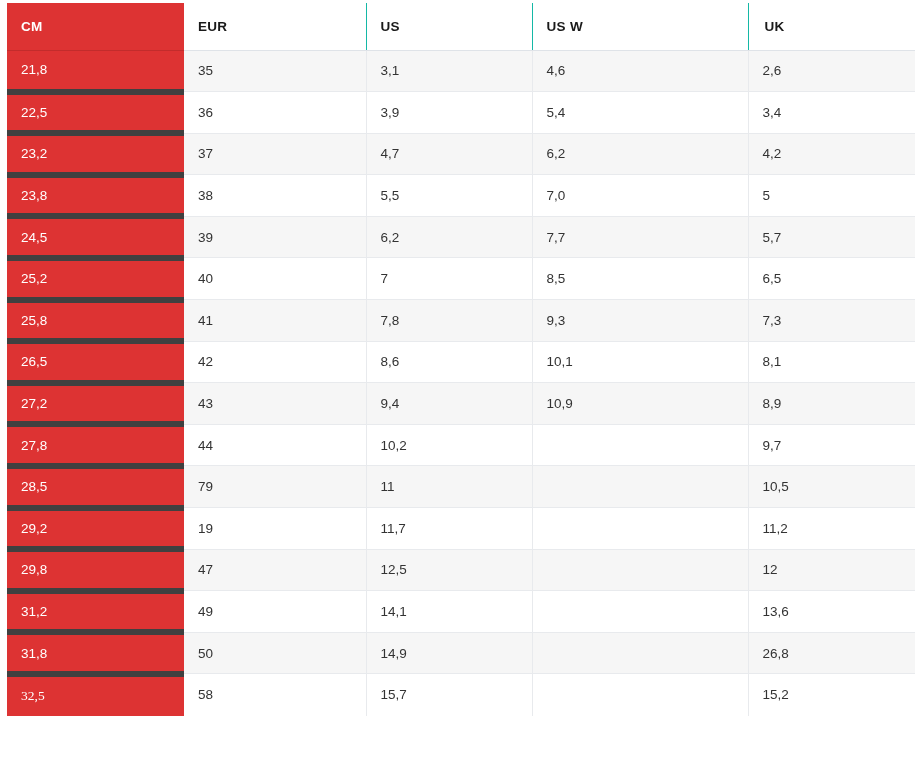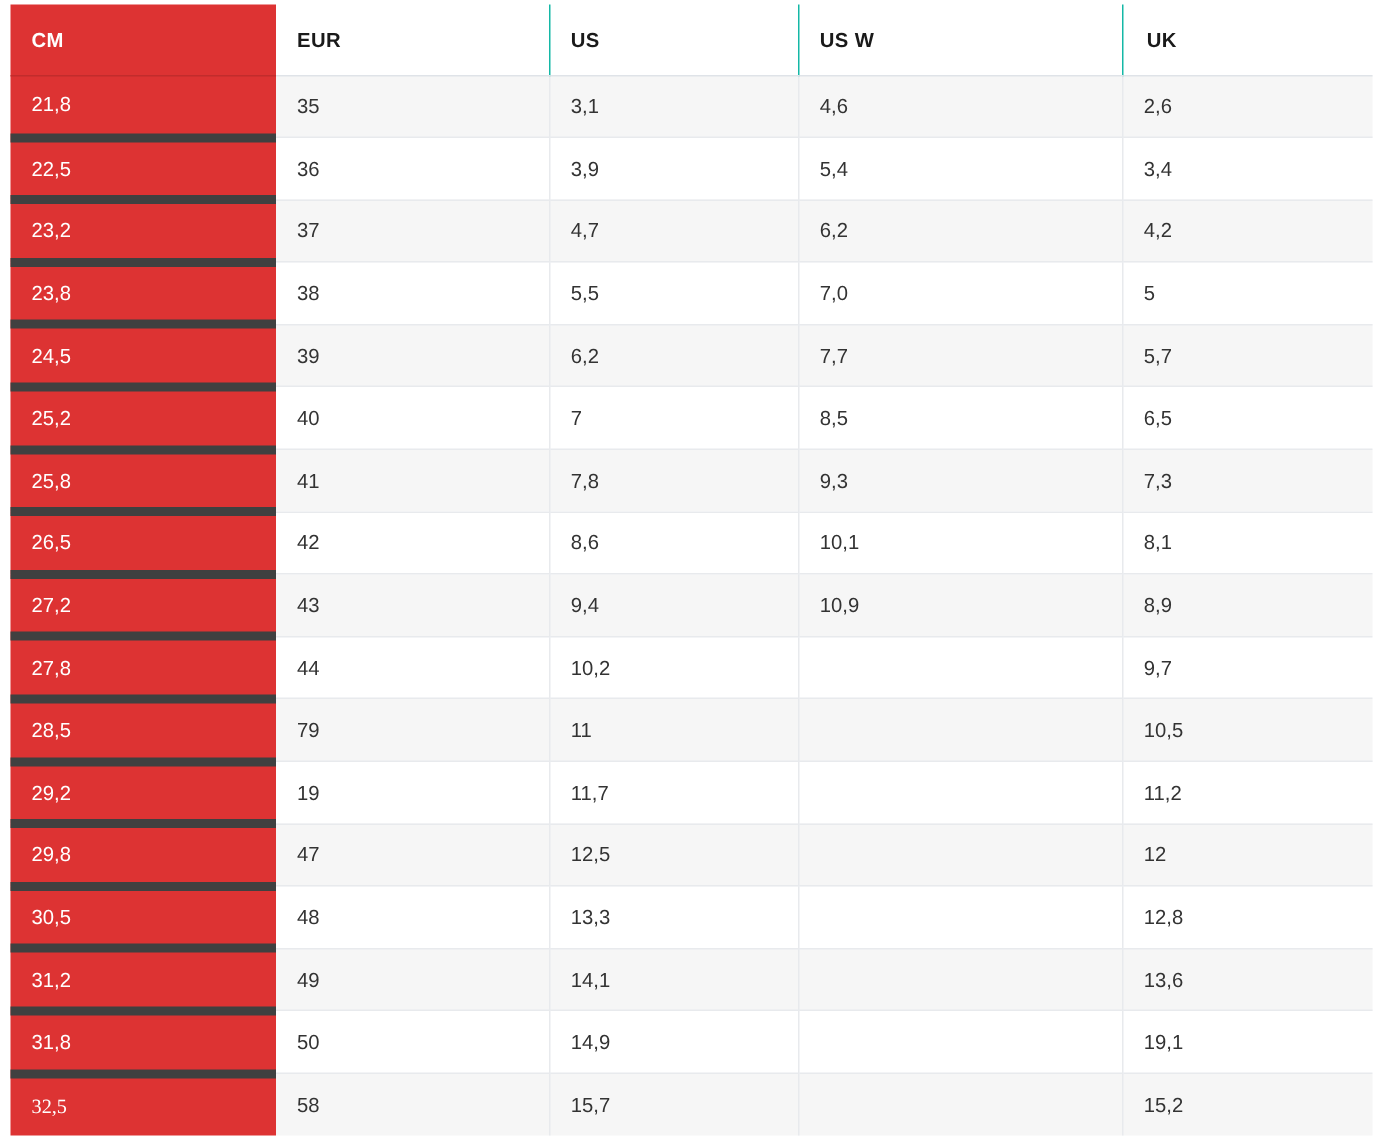--- a/index.html
+++ b/index.html
@@ -194,39 +194,32 @@
           <td>11,2</td>
         </tr>
         <tr>
           <td class="cm-cell">29,8</td>
           <td>47</td>
           <td>12,5</td>
           <td></td>
           <td>12</td>
         </tr>
         <tr>
-          <td class="cm-cell">30,5</td>
-          <td>48</td>
-          <td>13,3</td>
-          <td></td>
-          <td>12,8</td>
-        </tr>
-        <tr>
           <td class="cm-cell">31,2</td>
           <td>49</td>
           <td>14,1</td>
           <td></td>
           <td>13,6</td>
         </tr>
         <tr>
           <td class="cm-cell">31,8</td>
           <td>50</td>
           <td>14,9</td>
           <td></td>
-          <td>19,1</td>
+          <td>26,8</td>
         </tr>
         <tr>
           <td class="cm-cell">32,5</td>
           <td>58</td>
           <td>15,7</td>
           <td></td>
           <td>15,2</td>
         </tr>
       </tbody>
   </table>

